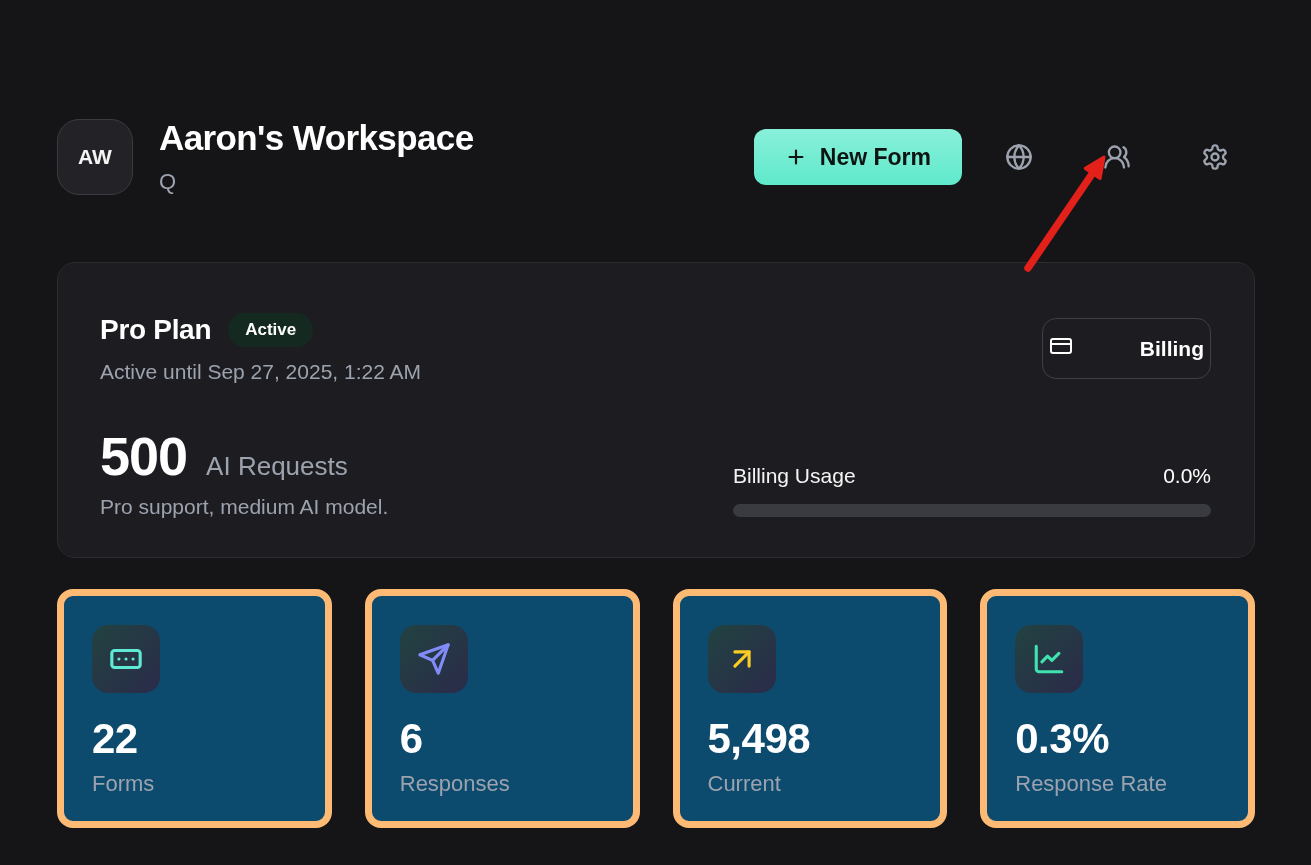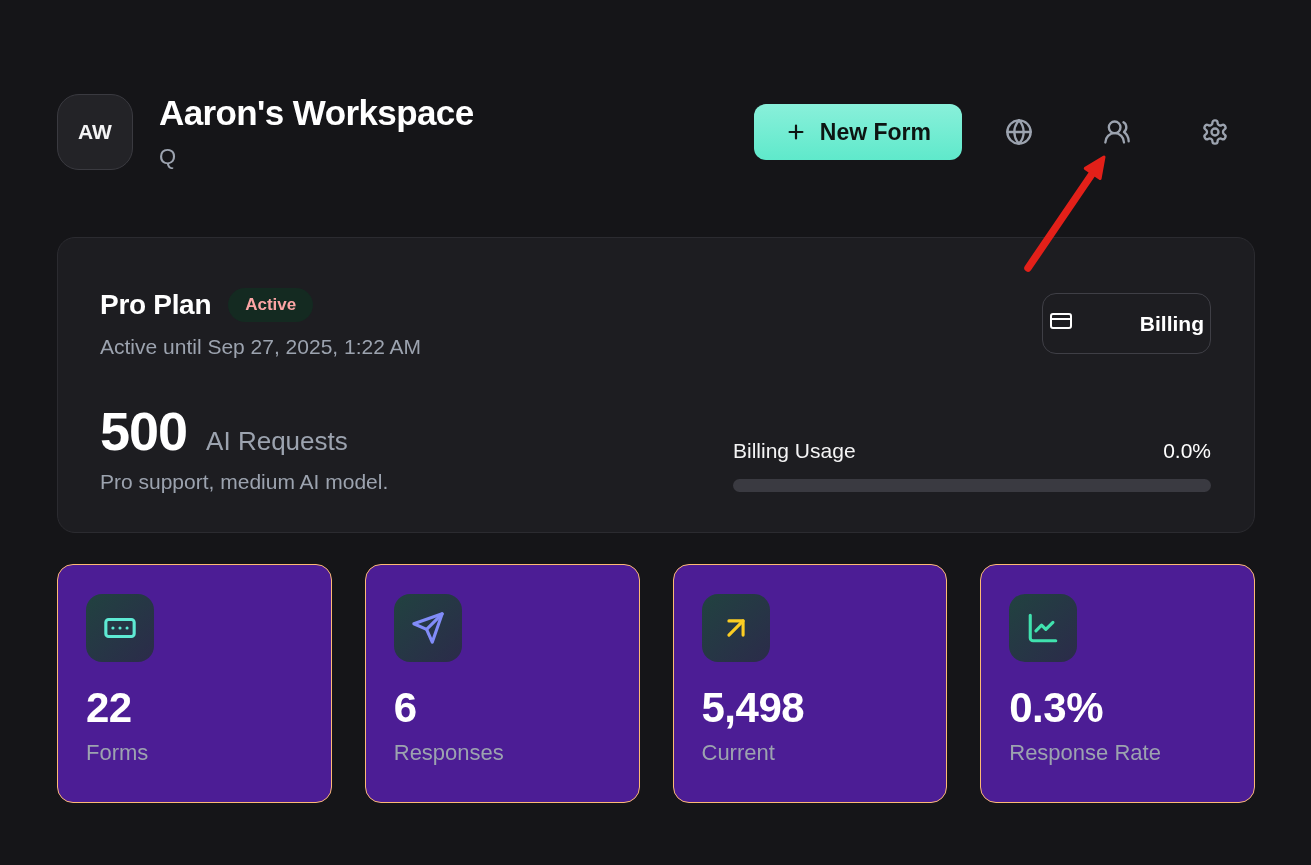--- a/index.html
+++ b/index.html
@@ -7,21 +7,21 @@
   body {
     width:1311px; height:865px;
     background:#151518;
     font-family:"Liberation Sans", sans-serif;
     color:#ffffff;
     position:relative;
     overflow:hidden;
   }
 
   
-  .header { display:flex; align-items:flex-start; padding:94px 82px 0 57px; }
+  .header { display:flex; align-items:flex-start; padding:94px 82px 0 57px;margin-top:25px; }
   .avatar {
     width:76px; height:76px; border-radius:22px;
     background:#232327; border:1px solid #3a3a40;
     display:flex; align-items:center; justify-content:center;
     font-size:21px; font-weight:700; color:#f4f4f5; flex:none;
   }
   .title-block { margin-left:26px; }
   .page-title { margin:0; font-size:35px; font-weight:800; letter-spacing:-0.6px; line-height:1.1; }
   .page-subtitle { margin-top:11px; font-size:22px; color:#9ca3af; }
   .spacer { flex:1; }
@@ -47,21 +47,21 @@
   
   .plan-card {
     margin:67px 56px 0 57px; height:296px;
     background:#1d1d21; border:1px solid #2b2b30; border-radius:18px;
     padding:50px 43px 0 42px;
   }
   .plan-top { display:flex; justify-content:space-between; align-items:flex-start;gap:32px; }
   .plan-title-row { display:flex; align-items:center; gap:17px; }
   .plan-name { font-size:28px; font-weight:700; letter-spacing:-0.3px; }
   .plan-badge {
-    background:#142a21; color:#fca5a5;
+    background:#142a21; color:#ffffff;
     font-size:17px; font-weight:600;
     padding:7px 17px; border-radius:18px;
   }
   .plan-sub { margin-top:13px; font-size:21px; color:#9ca3af; }
   .billing-btn {
     width:169px; height:61px; margin-top:5px; flex:none;
     background:transparent; border:1px solid #3f3f46; border-radius:14px;
     color:#fff; font-family:inherit; font-size:21px; font-weight:600;
     display:flex; align-items:center; justify-content:space-between; gap:13px; cursor:pointer;
   }
@@ -74,21 +74,21 @@
   .usage-row { display:flex; justify-content:space-between; font-size:21px; }
   .usage-label { color:#f4f4f5; }
   .usage-value { color:#ffffff; }
   .usage-track { margin-top:16px; height:13px; border-radius:7px; background:#3a3a41; overflow:hidden; }
   .usage-fill { height:100%; width:0%; border-radius:7px; background:#5eead4; }
 
   
   .stats { display:flex; gap:33px; margin:31px 56px 0 57px; }
   .stat-card {
     flex:1; height:239px;
-    background:#4c1d95; border:1px solid #fdba74; border-radius:16px;
+    background:#0c4a6e; border:7px solid #fdba74; border-radius:16px;
     padding:29px 28px;
   }
   .stat-tile {
     width:68px; height:68px; border-radius:16px;
     background:linear-gradient(135deg,#214240 0%,#2b2b4a 100%);
     display:flex; align-items:center; justify-content:center;
   }
   .stat-tile svg { display:block; width:34px; height:34px; }
   .stat-value { margin-top:25px; font-size:42px; font-weight:800; letter-spacing:-0.5px; line-height:1; }
   .stat-label { margin-top:11px; font-size:22px; color:#9ca3af; }

